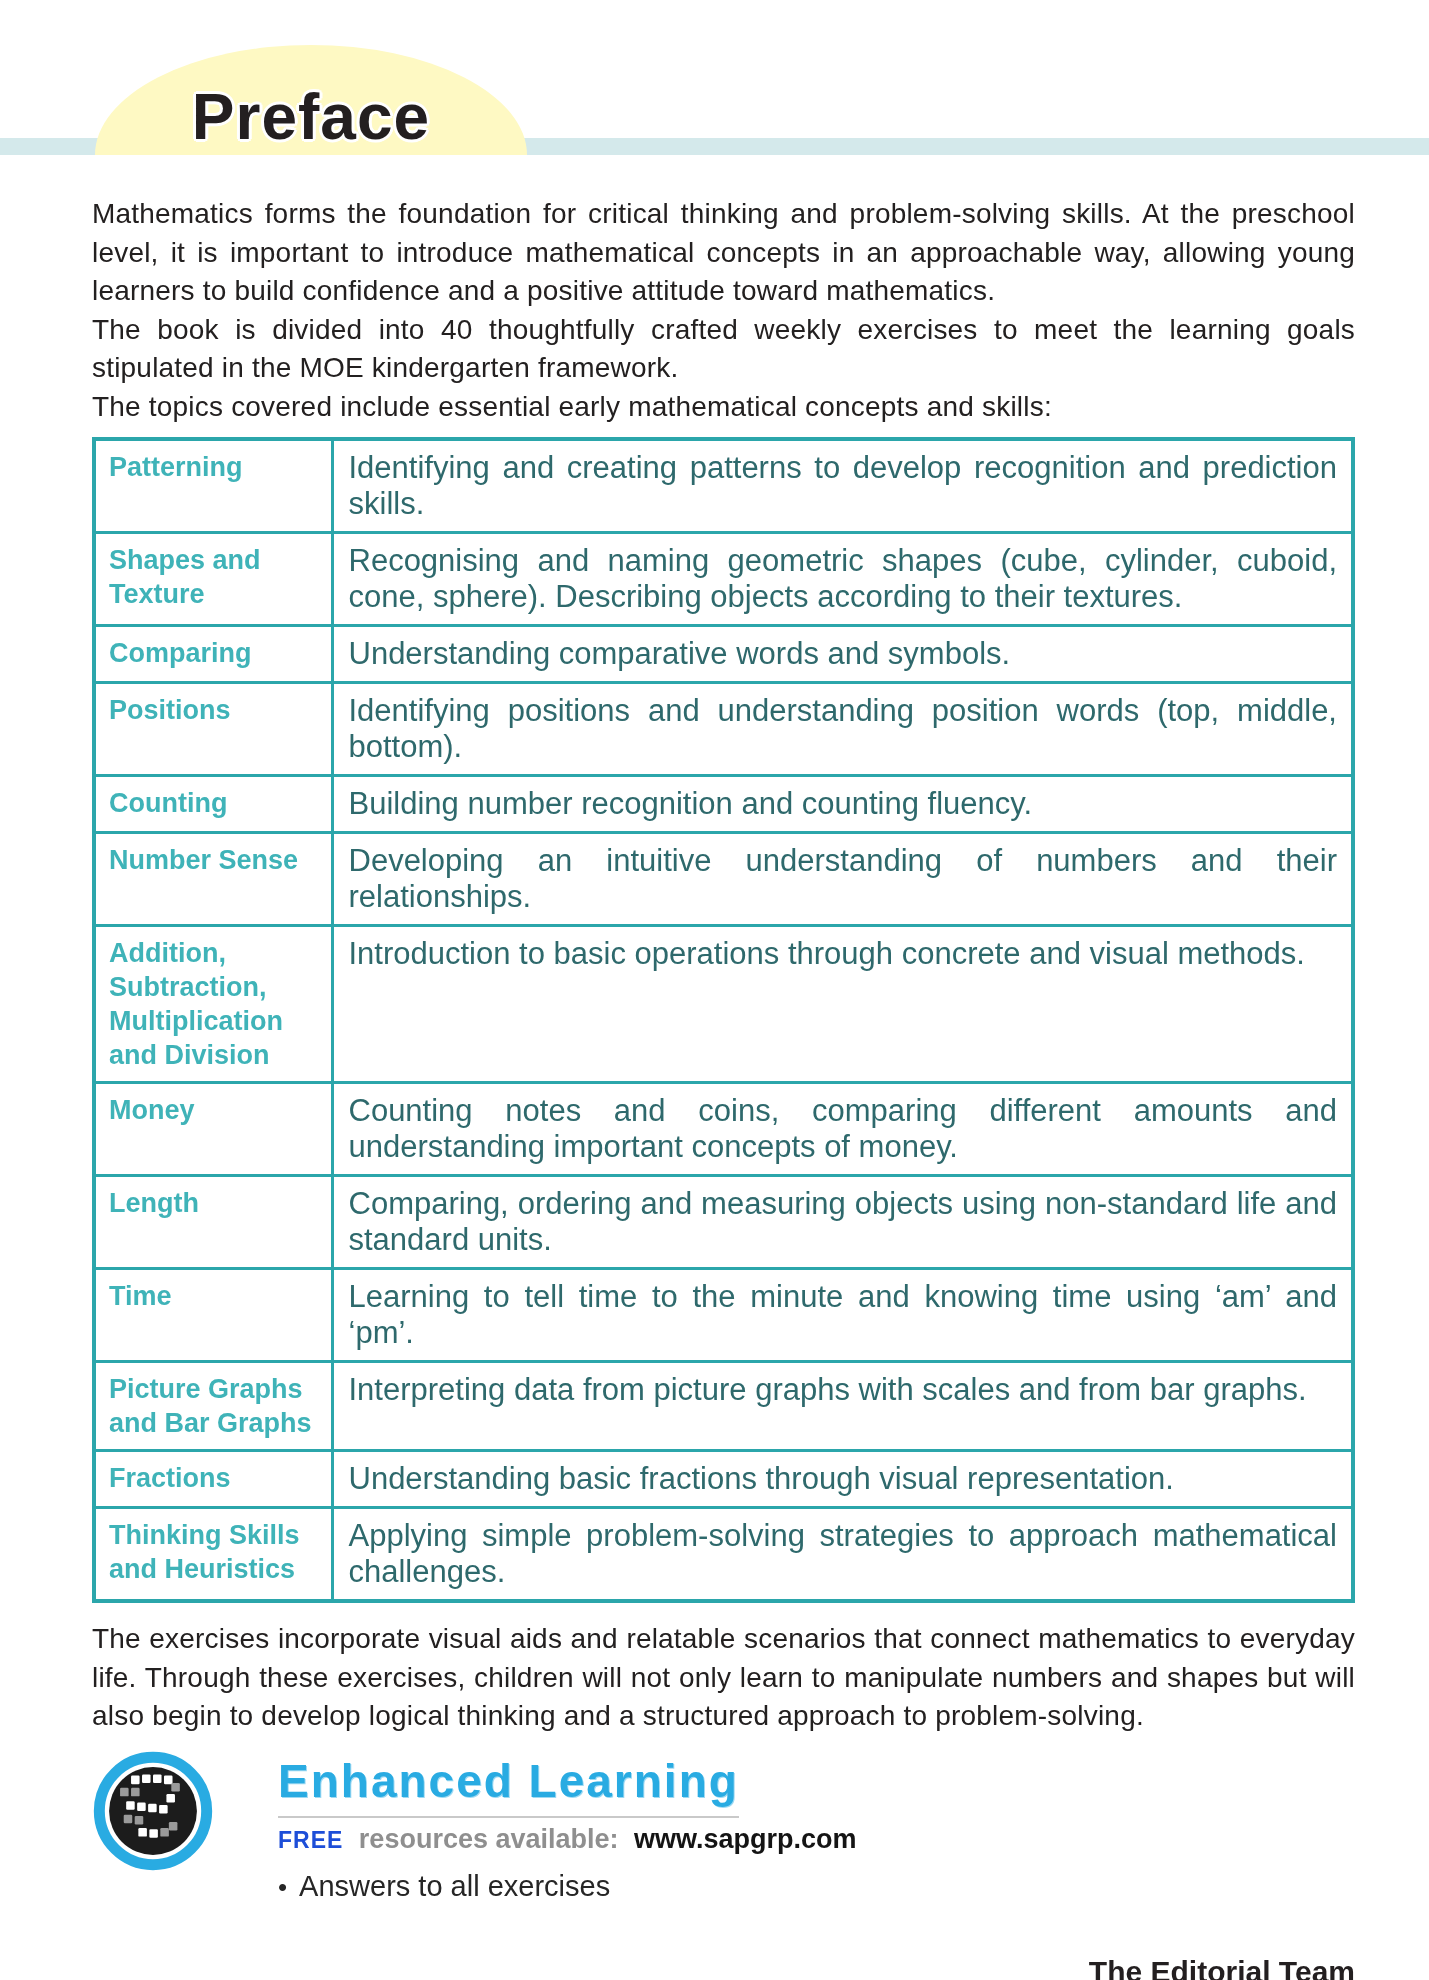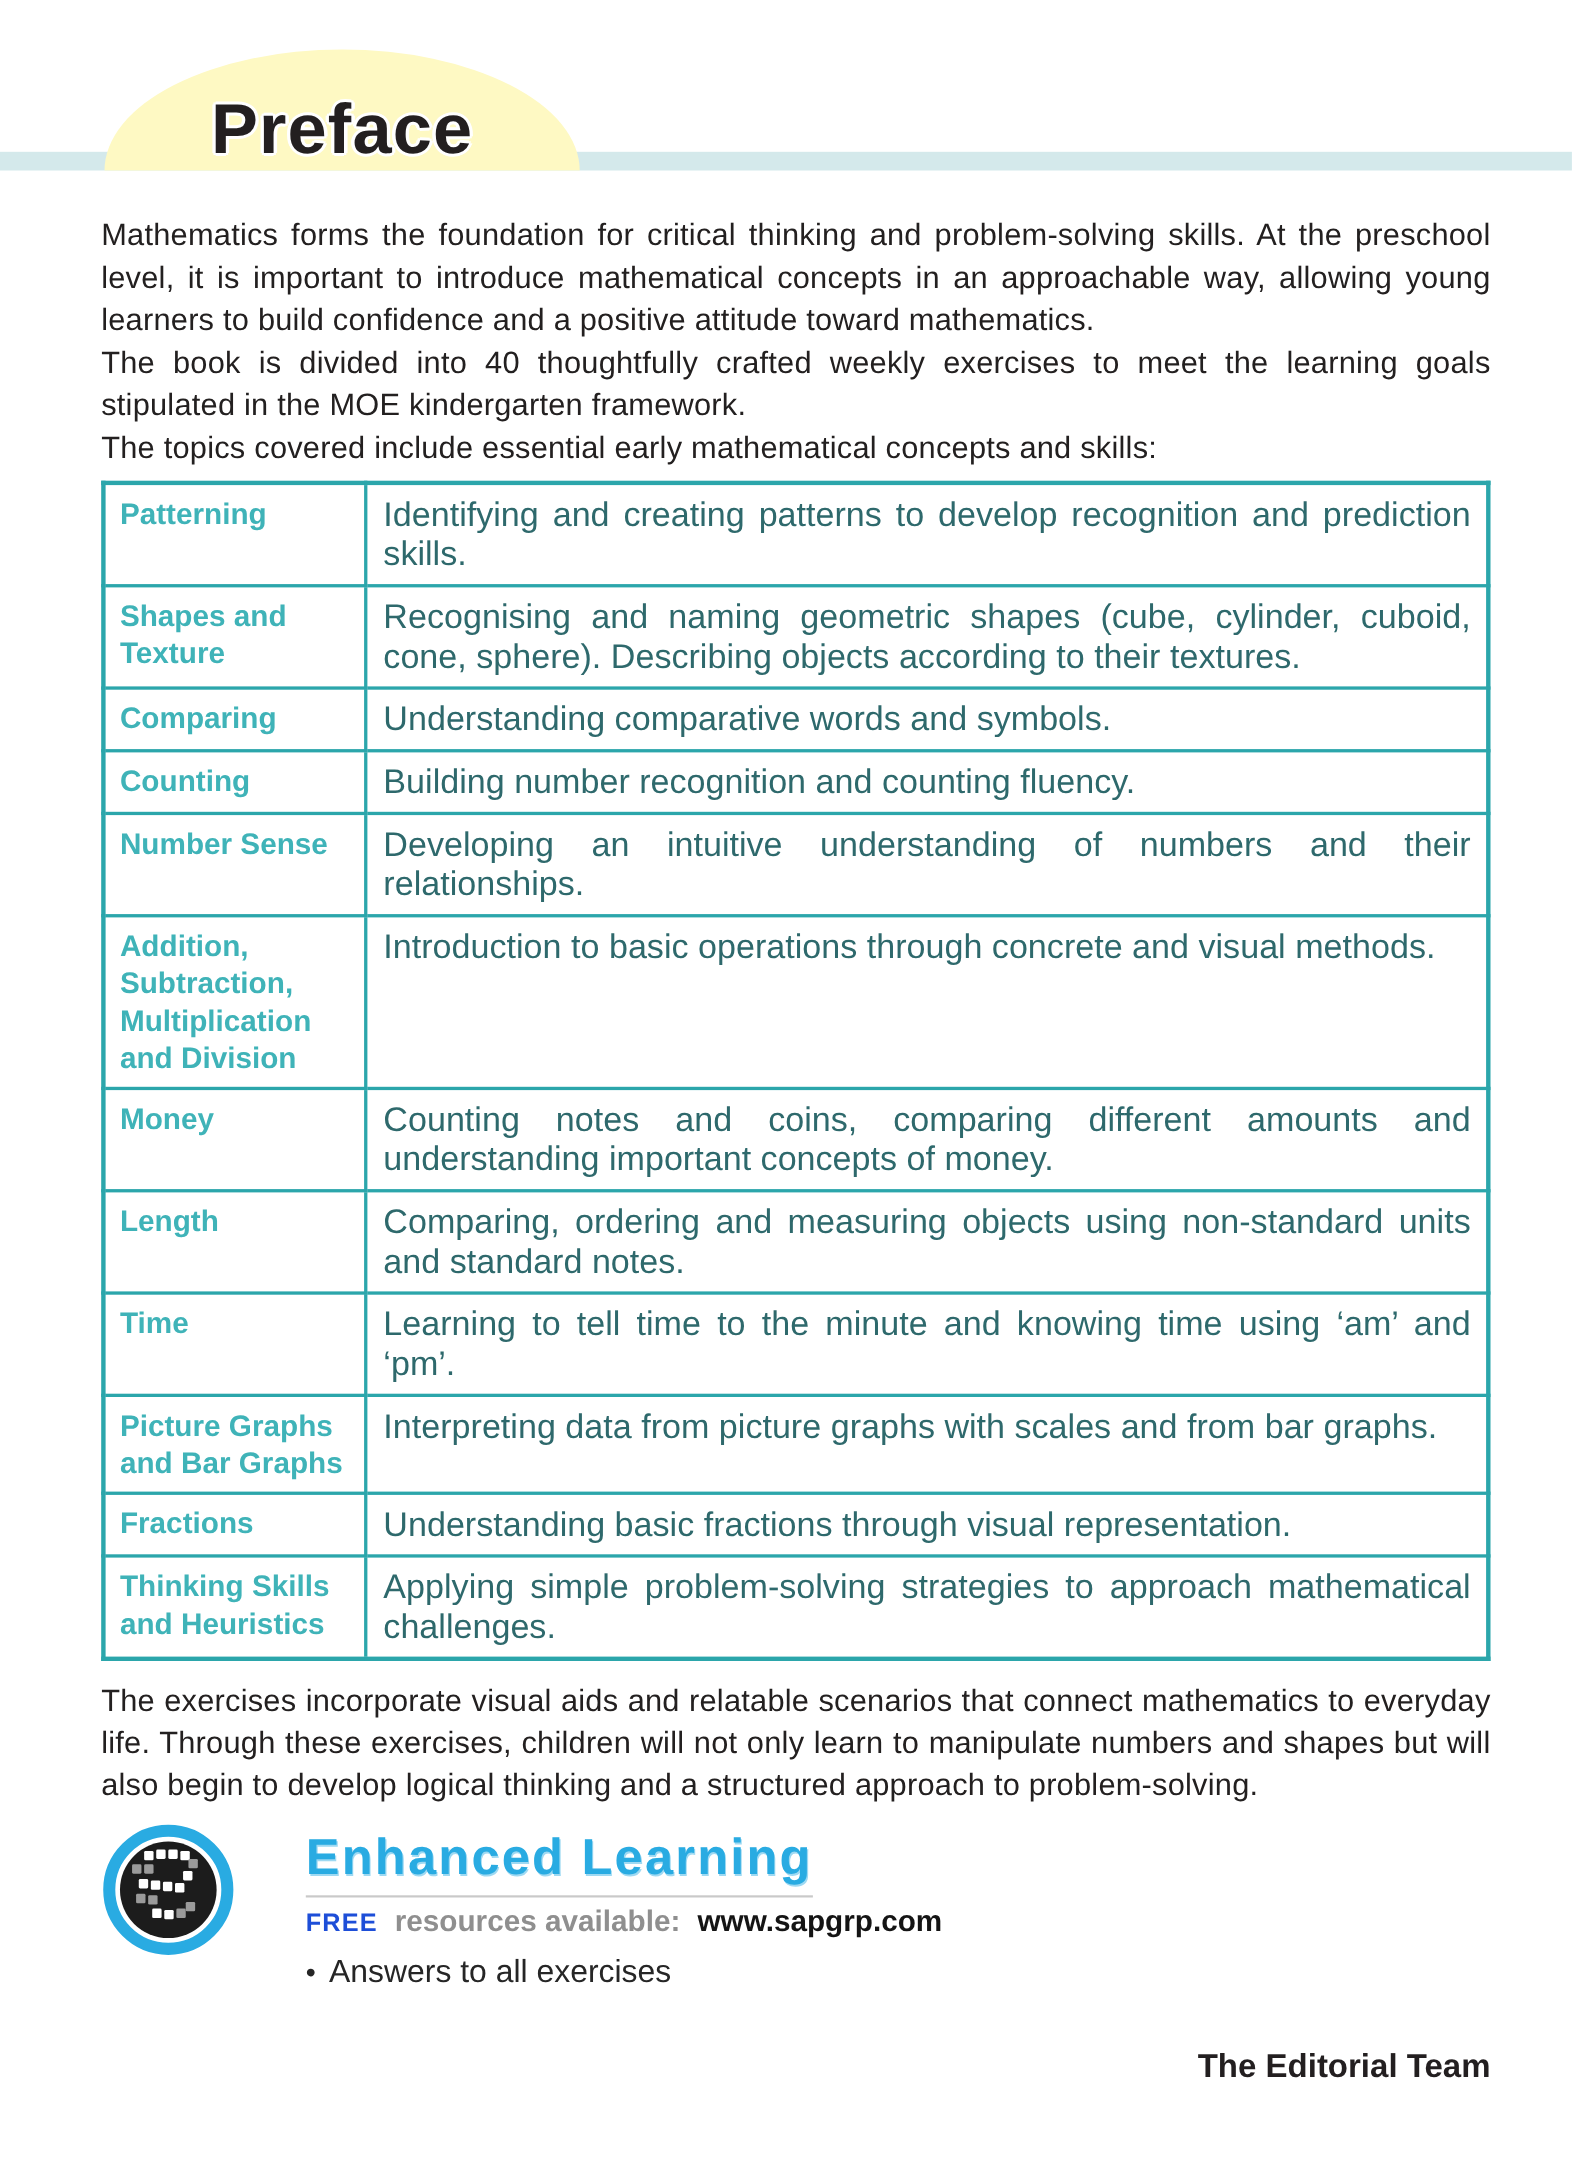--- a/index.html
+++ b/index.html
@@ -126,38 +126,42 @@
       </tr>
       <tr>
         <td class="topic-cell">Shapes and Texture</td>
         <td class="desc-cell">Recognising and naming geometric shapes (cube, cylinder, cuboid, cone, sphere). Describing objects according to their textures.</td>
       </tr>
       <tr>
         <td class="topic-cell">Comparing</td>
         <td class="desc-cell">Understanding comparative words and symbols.</td>
       </tr>
       <tr>
+        <td class="topic-cell">Positions</td>
+        <td class="desc-cell">Identifying positions and understanding position words (top, middle, bottom).</td>
+      </tr>
+      <tr>
         <td class="topic-cell">Counting</td>
         <td class="desc-cell">Building number recognition and counting fluency.</td>
       </tr>
       <tr>
         <td class="topic-cell">Number Sense</td>
         <td class="desc-cell">Developing an intuitive understanding of numbers and their relationships.</td>
       </tr>
       <tr>
         <td class="topic-cell">Addition, Subtraction, Multiplication and Division</td>
         <td class="desc-cell">Introduction to basic operations through concrete and visual methods.</td>
       </tr>
       <tr>
         <td class="topic-cell">Money</td>
         <td class="desc-cell">Counting notes and coins, comparing different amounts and understanding important concepts of money.</td>
       </tr>
       <tr>
         <td class="topic-cell">Length</td>
-        <td class="desc-cell">Comparing, ordering and measuring objects using non-standard units and standard notes.</td>
+        <td class="desc-cell">Comparing, ordering and measuring objects using non-standard life and standard units.</td>
       </tr>
       <tr>
         <td class="topic-cell">Time</td>
         <td class="desc-cell">Learning to tell time to the minute and knowing time using ‘am’ and ‘pm’.</td>
       </tr>
       <tr>
         <td class="topic-cell">Picture Graphs and Bar Graphs</td>
         <td class="desc-cell">Interpreting data from picture graphs with scales and from bar graphs.</td>
       </tr>
       <tr>

